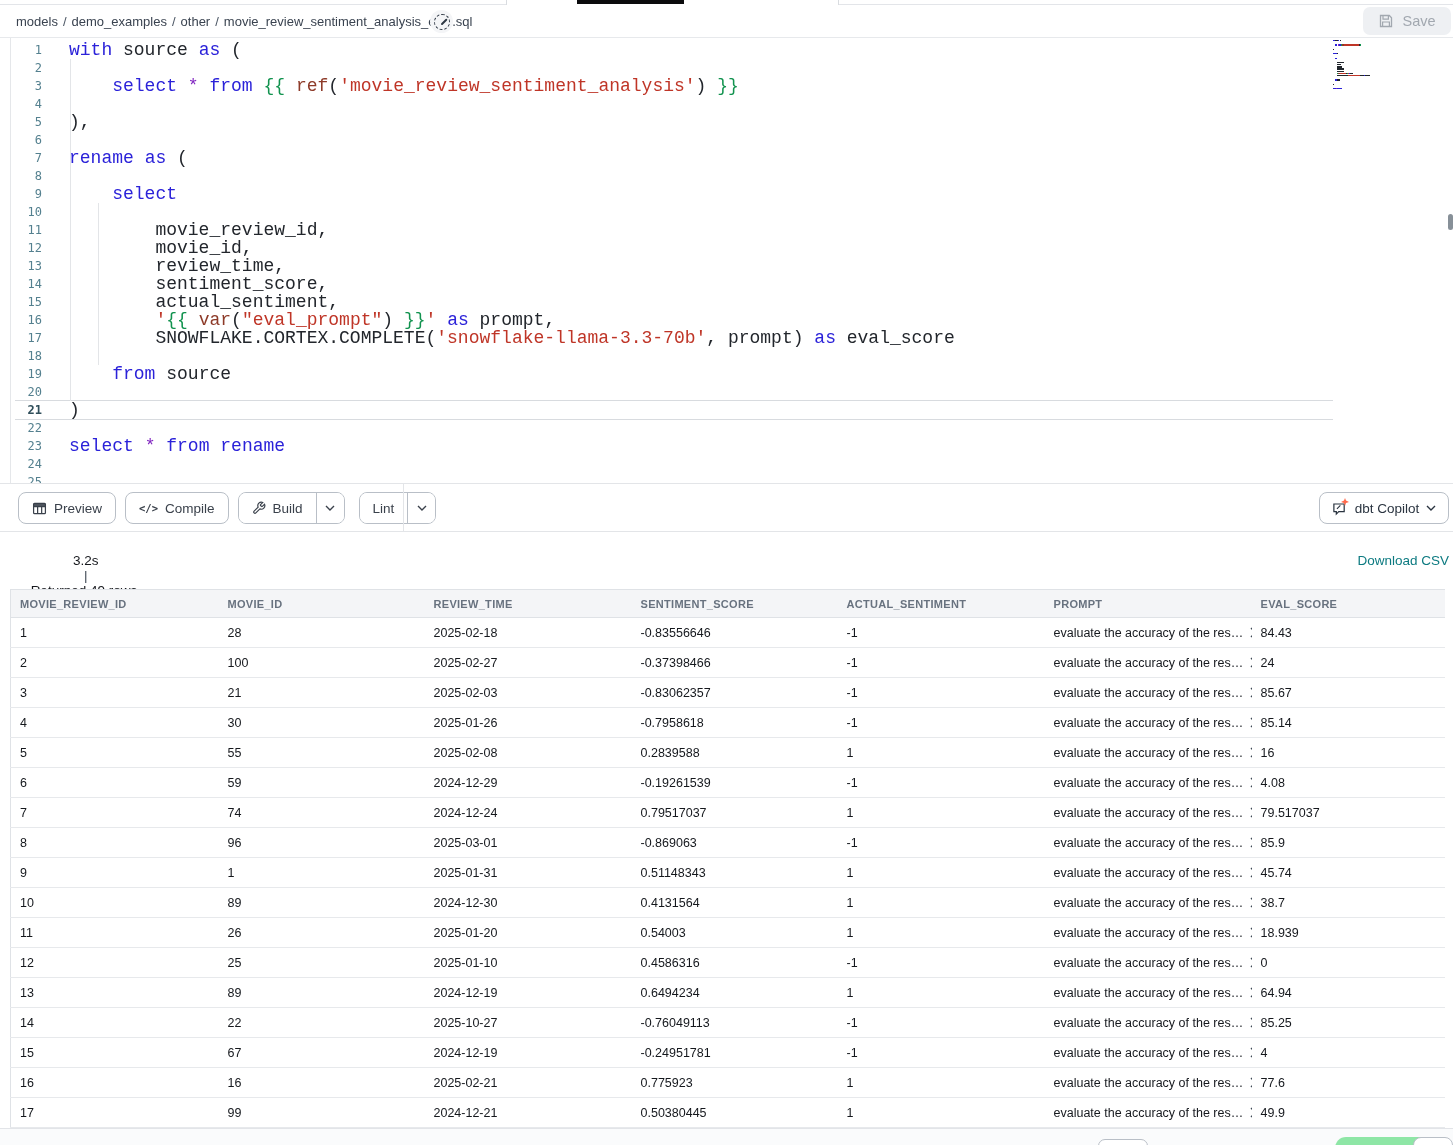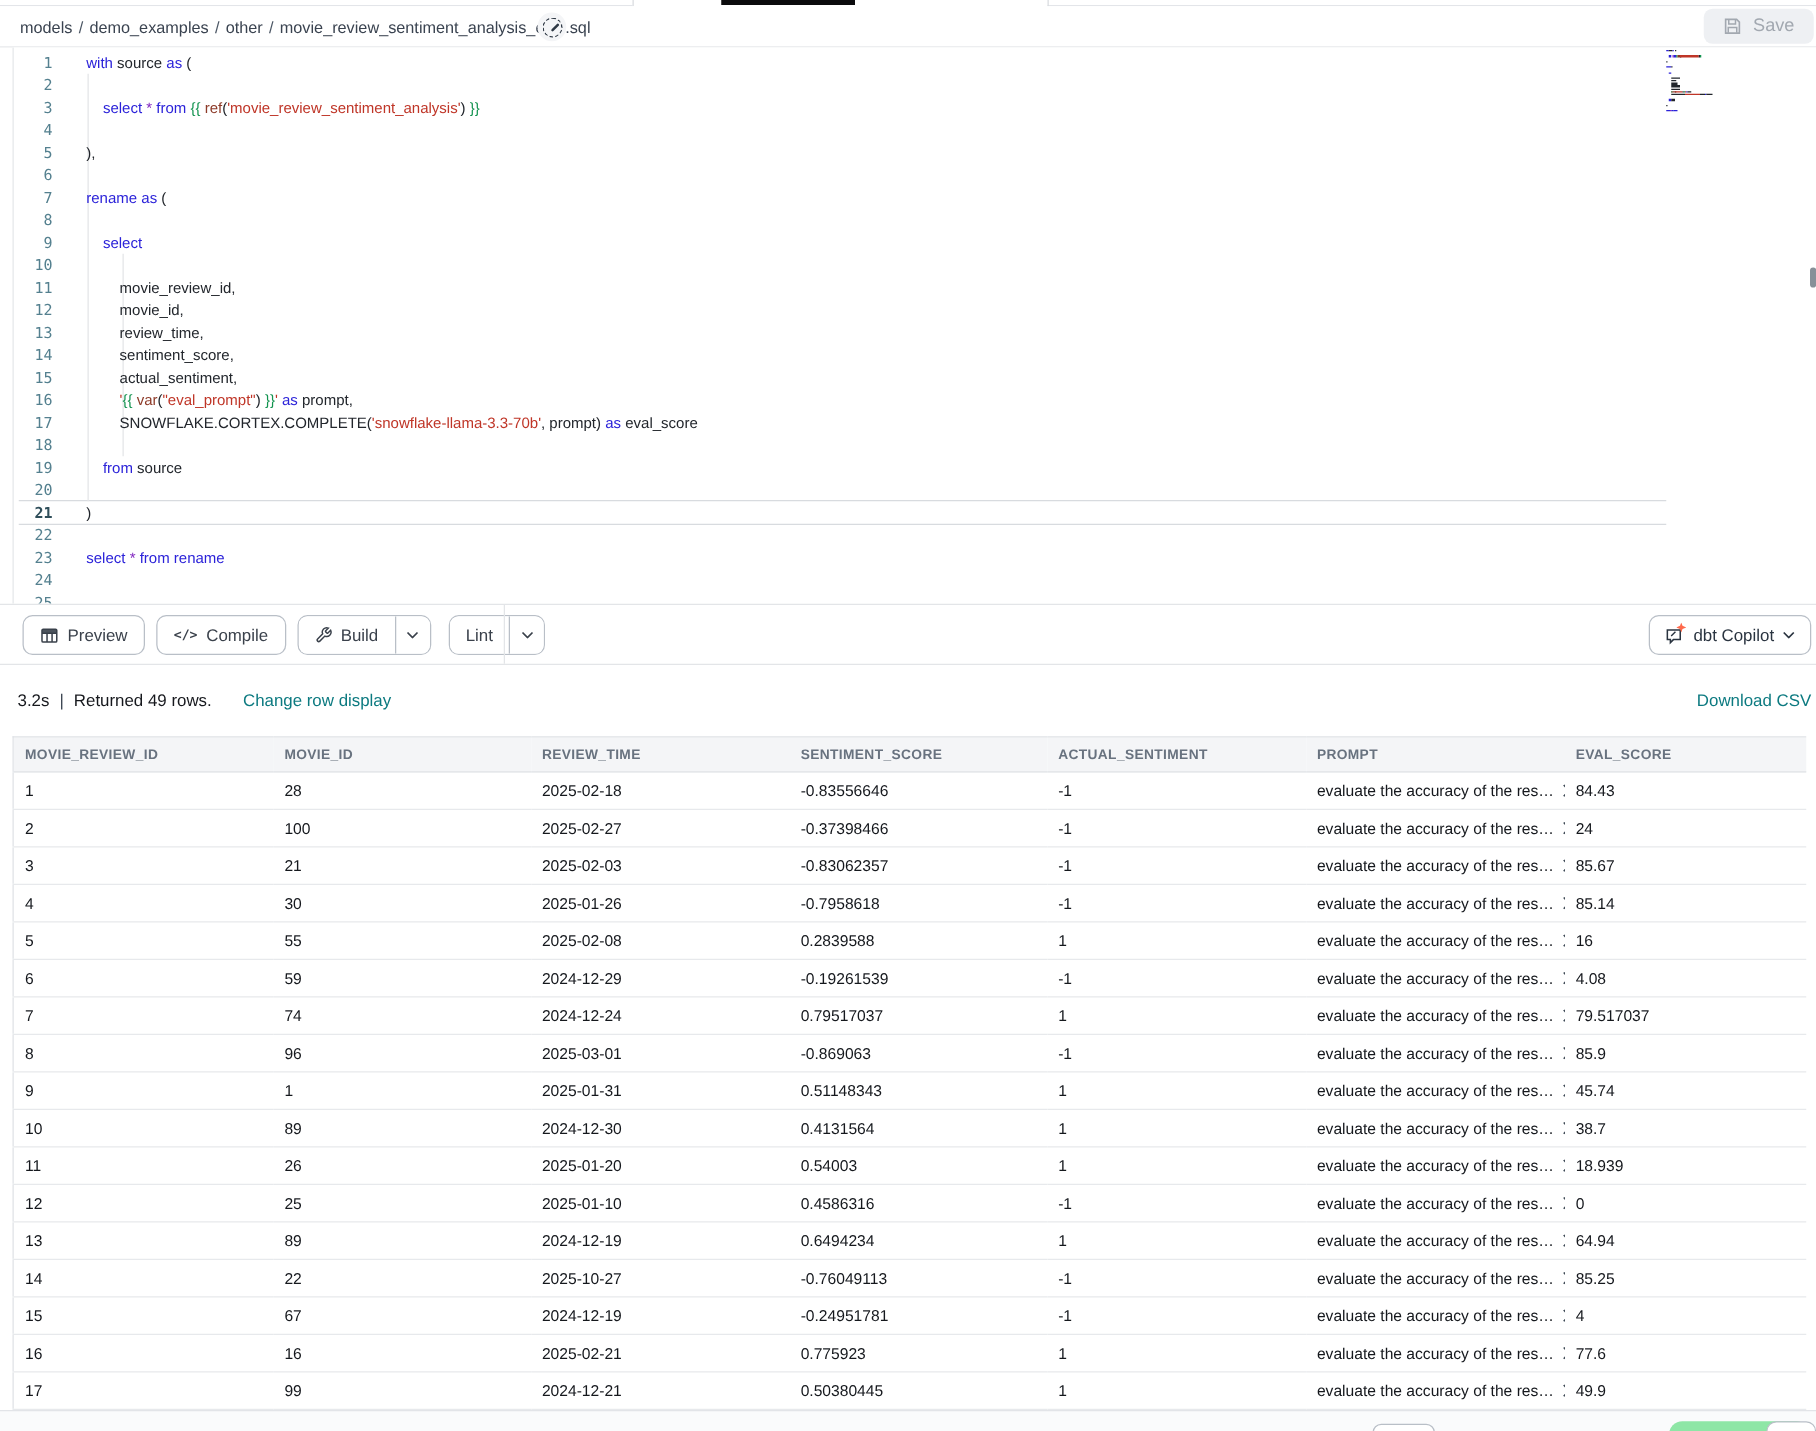--- a/index.html
+++ b/index.html
@@ -29,22 +29,22 @@
     border:none; border-radius:7px; display:flex; align-items:center; justify-content:center; gap:8px;
     color:#a2a8b0; font-size:14.5px; font-family:inherit; }
   .save-btn svg { display:block; }
 
   
   .editor { position:absolute; left:10px; top:38px; width:1443px; height:445px; background:#fff;
     border-left:1px solid #e5e7ea; overflow:hidden; }
   .gutter { position:absolute; left:0; top:3px; width:40px; text-align:right; padding-right:9px;
     font-family:"DejaVu Sans Mono", monospace; font-size:12px; line-height:18px; color:var(--ln,#54808f); }
   .gutter .num.active { color:var(--ln-active,#2f4e5a); font-weight:bold; }
-  .codelines { position:absolute; left:58px; top:3px; font-family:Liberation Sans, sans-serif;
-    font-size:12px; line-height:18px; white-space:pre; color:var(--pl,#22262c); }
+  .codelines { position:absolute; left:58px; top:3px; font-family:Liberation Mono, monospace;
+    font-size:18px; line-height:18px; white-space:pre; color:var(--pl,#22262c); }
   .tok.kw { color:var(--kw,#2b22d9); }
   .tok.st { color:var(--st,#bf3527); }
   .tok.jj { color:var(--jj,#12934f); }
   .tok.fn { color:var(--fn,#8d3a28); }
   .tok.op { color:var(--op,#8126c0); }
   .guide { position:absolute; width:1px; background:#e3e5e8; }
   .guide.g1 { left:58.5px; top:21px; height:342px; }
   .guide.g2 { left:87px; top:165px; height:162px; }
   .activeline { position:absolute; left:4px; top:362px; width:1318px; height:20px;
     border-top:1px solid #d8dbdf; border-bottom:1px solid #d8dbdf; }
@@ -71,21 +71,21 @@
   .tab { position:relative; height:48px; display:flex; align-items:center; font-size:14px; color:#1a1e24; cursor:default; }
   .tab.active::after { content:""; position:absolute; left:-13px; right:-13px; bottom:0; height:3px; background:#3f4854; }
   .copilot-btn { position:absolute; left:1319px; top:8px; width:130px; height:32px; background:#fff;
     border:1px solid #b9bfc7; border-radius:8px; display:flex; align-items:center; justify-content:center;
     gap:7px; font-size:13.5px; color:#2a3440; font-family:inherit; }
   .chatic { position:relative; width:16px; height:15px; }
   .chatic .spark { position:absolute; right:-1px; top:-3px; }
 
   
   .statusbar { position:absolute; left:0; top:532px; width:1453px; height:58px; background:#fff; }
-  .statusleft { position:absolute; left:14px; top:21px; font-size:13.5px; color:#16181d; display:flex; align-items:center; }
+  .statusleft { position:absolute; left:14px; top:21px; font-size:13.5px; color:#16181d; display:flex; align-items:center;flex-direction:column; }
   .statusleft .pipe { margin:0 8px; color:#3c4652; }
   .link { color:var(--accent-teal,#0c7a80); cursor:pointer; }
   .changerow { margin-left:25px; }
   .downloadcsv { position:absolute; right:4px; top:21px; font-size:13.5px; }
 
   
   .results-table { position:absolute; left:10px; top:589px; width:1238px; border-collapse:collapse;
     table-layout:fixed; border-top:1px solid #dfe2e6; border-left:1px solid #dfe2e6; }
   .results-table th { height:28px; background:#f4f5f7; text-align:left; padding-left:9px;
     font-size:11px; font-weight:bold; letter-spacing:.3px; color:#68727f; border-bottom:1px solid #dfe2e6; }

